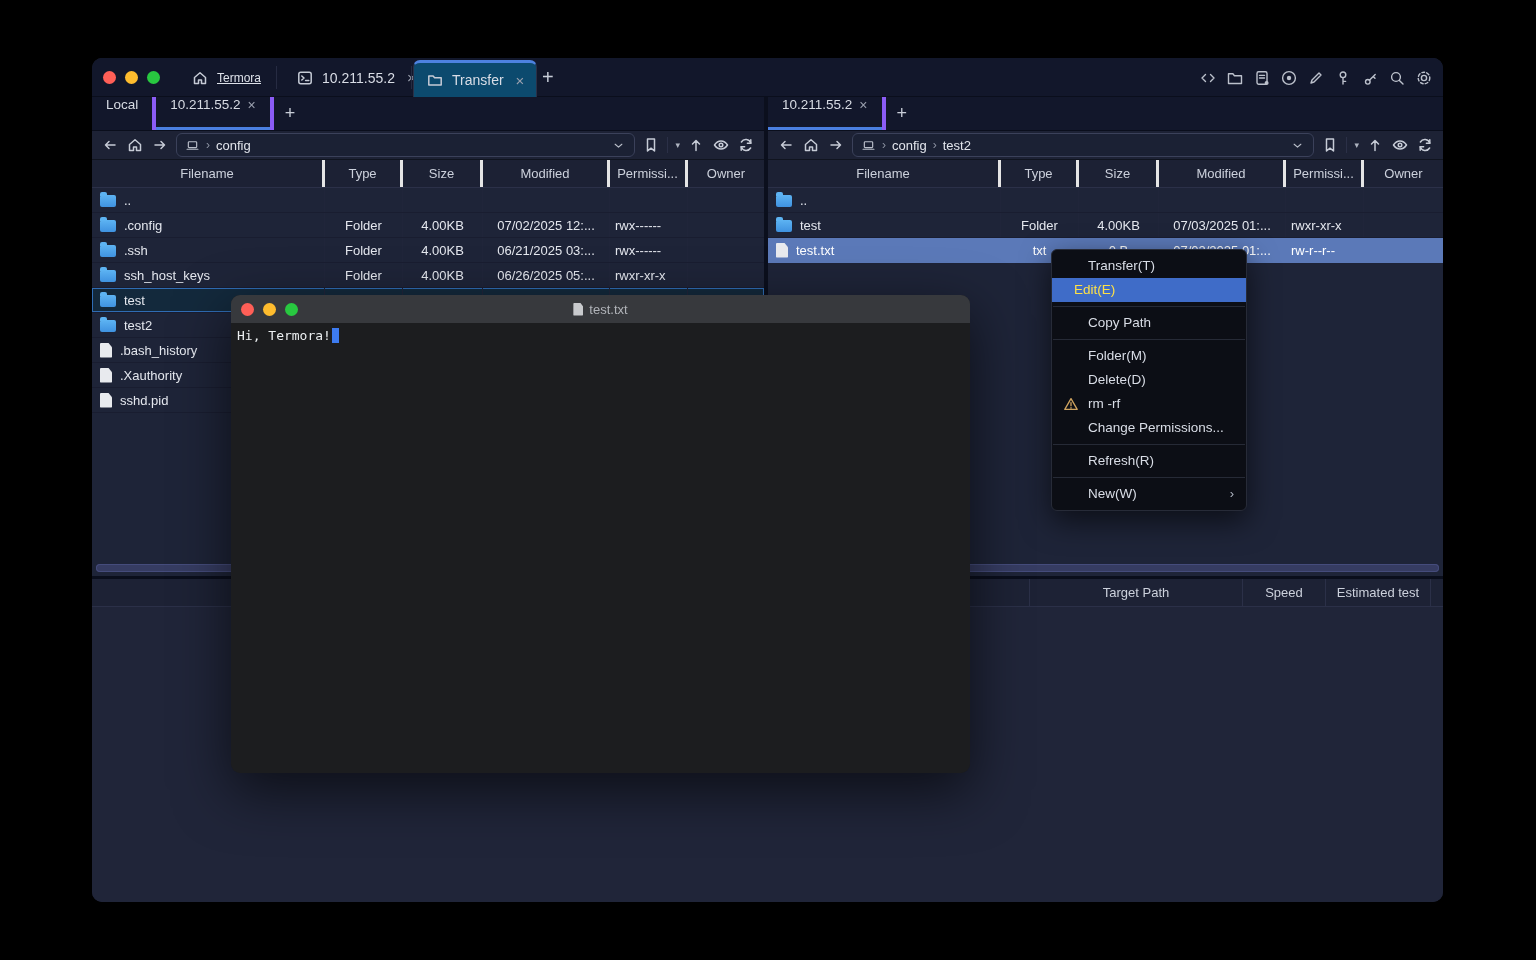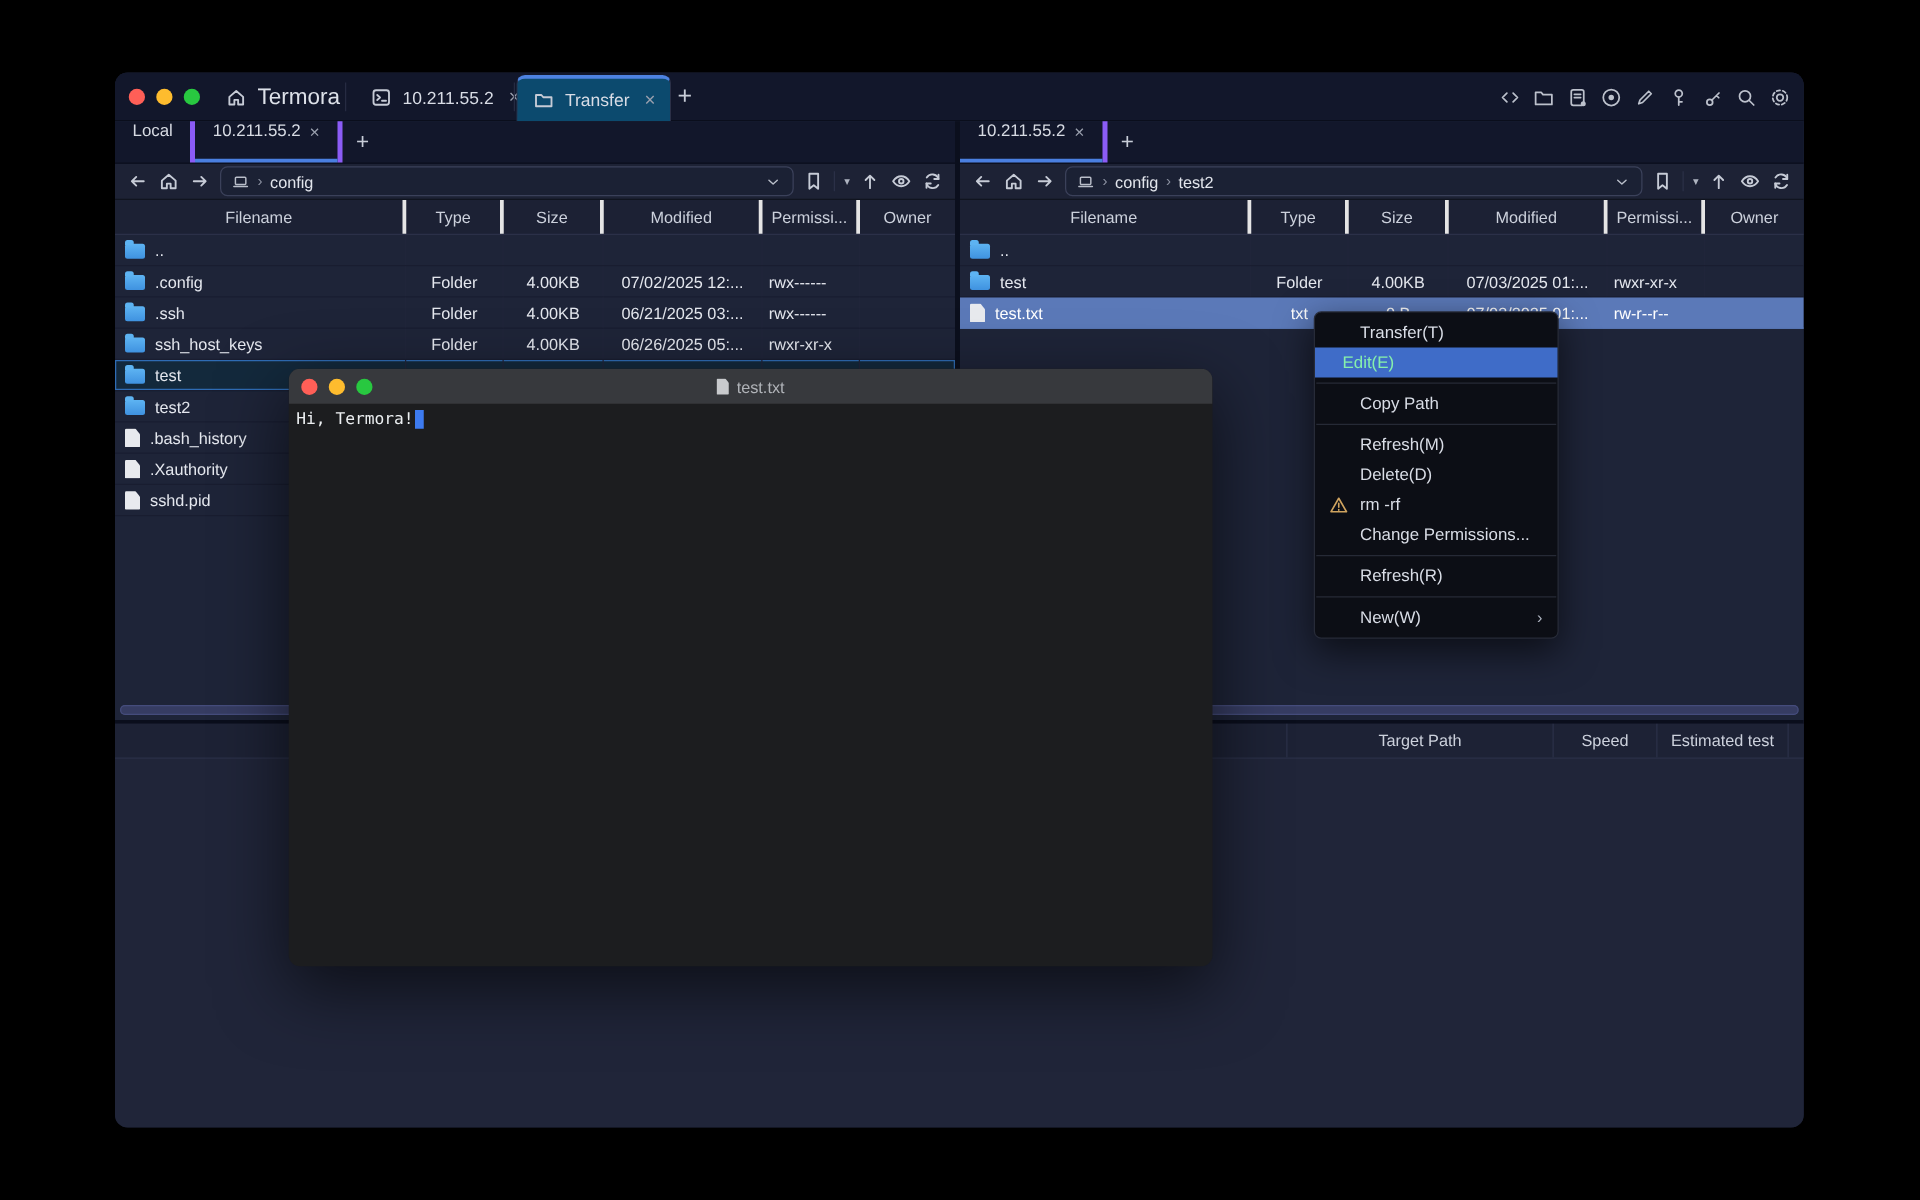--- a/index.html
+++ b/index.html
@@ -11,22 +11,22 @@
   .window { position:absolute; left:92px; top:58px; width:1351px; height:844px;
             background:#1e2438; border-radius:10px; overflow:hidden;
             box-shadow:0 25px 70px rgba(0,0,0,.65); }
 
   
   .titlebar { position:absolute; left:0; top:0; width:100%; height:39px;
               background:#12172b; border-bottom:1px solid #0a0e1c; }
   .lights { position:absolute; left:11px; top:13px; display:flex; gap:9px; }
   .light { width:13px; height:13px; border-radius:50%; }
   .light.red{background:#ff5f57}.light.yellow{background:#febc2e}.light.green{background:#28c840}
-  .tb-home { position:absolute; left:76px; top:0; height:39px; display:flex; align-items:center;
-             gap:8px; padding:0 12px; color:#dde1e9; font-size:18px; }
+  .tb-home { position:absolute; left:87px; top:0; height:39px; display:flex; align-items:center;
+             gap:8px; padding:0 12px; color:#dde1e9; font-size:12px;text-decoration:underline; }
   .tb-sep { position:absolute; top:8px; width:1px; height:23px; background:#262b42; }
   .tb-tab { position:absolute; top:0; height:39px; display:flex; align-items:center; gap:8px;
             padding:0 12px; color:#d9dde6; font-size:14px; }
   .tb-tab .x { color:#9aa0ae; font-size:15px; margin-left:4px; cursor:default; }
   .tb-tab.active { top:2px; height:37px; background:#0c4a6e;
                    border:1px solid #2b3047; border-bottom:none;
                    border-top:3px solid #4d82e0; border-radius:7px 7px 0 0; }
   .tb-plus { position:absolute; top:0; height:39px; display:flex; align-items:center;
              color:#c8cdd8; font-size:20px; padding:0 10px; }
   .tb-icons { position:absolute; right:10px; top:0; height:39px; display:flex;
@@ -119,21 +119,21 @@
   .e-body { padding:5px 6px; font-family:"DejaVu Sans Mono", monospace; font-size:13px;
             color:#eceff1; display:flex; align-items:flex-start; }
   .e-cursor { display:inline-block; width:7px; height:15px; background:#3d7bf0; margin-left:1px; }
 
   
   .ctxmenu { position:absolute; left:959px; top:191px; width:196px; z-index:60;
              background:#0c0e15; border:1px solid #272b38; border-radius:6px;
              padding:4px 0; box-shadow:0 10px 30px rgba(0,0,0,.6); }
   .mi { height:24px; line-height:24px; padding-left:36px; font-size:13.5px; color:#d9dde6;
         position:relative; white-space:nowrap; }
-  .mi.active { background:#3f6cc8; color:#86efac;padding-left:22px; }
+  .mi.active { background:#3f6cc8; color:#fde047;padding-left:22px; }
   .mi .warn { position:absolute; left:11px; top:4px; width:16px; height:16px; }
   .mi .warn svg { width:16px; height:16px; stroke:#cfa35f; fill:none; stroke-width:1.3;
                   stroke-linecap:round; stroke-linejoin:round; }
   .mi .sub { position:absolute; right:12px; color:#aeb4c0; font-size:13px; }
   .msep { height:1px; background:#262a36; margin:4px 1px; }
 </style>
 </head>
 <body>
 
 <div class="stage">
@@ -531,21 +531,21 @@
       <span class="e-cursor"></span>
     </div>
   </div>
 
   <div class="ctxmenu">
     <div class="mi">Transfer(T)</div>
     <div class="mi active">Edit(E)</div>
     <div class="msep"></div>
     <div class="mi">Copy Path</div>
     <div class="msep"></div>
-    <div class="mi">Refresh(M)</div>
+    <div class="mi">Folder(M)</div>
     <div class="mi">Delete(D)</div>
     <div class="mi">
       <span class="warn">
         <svg viewBox="0 0 16 16">
               <path d="M8 2.6 14.2 13.4H1.8z"></path>
               <path d="M8 6.6v3.2M8 11.6v.6"></path>
             </svg>
       </span><span>rm -rf</span>
     </div>
     <div class="mi">Change Permissions...</div>

